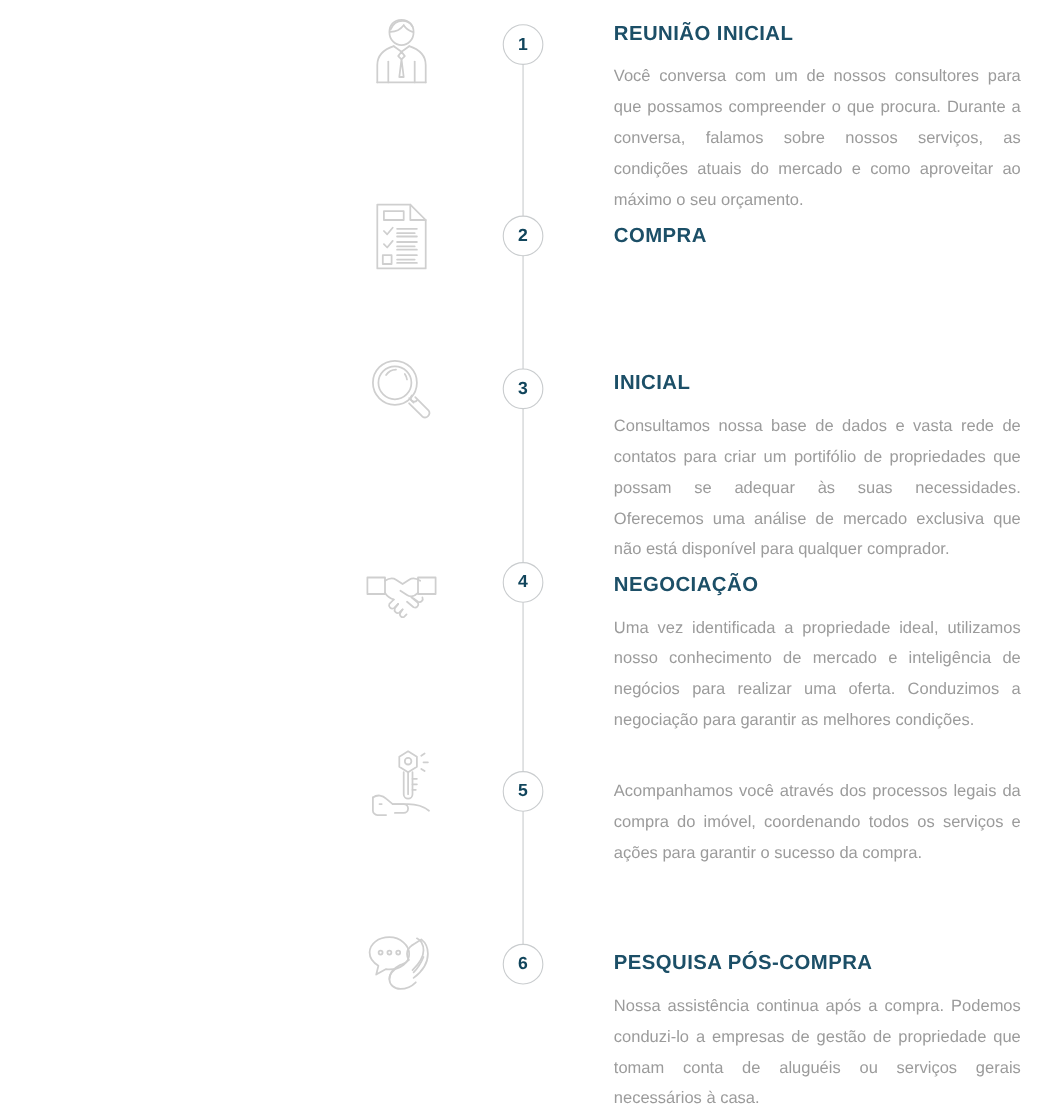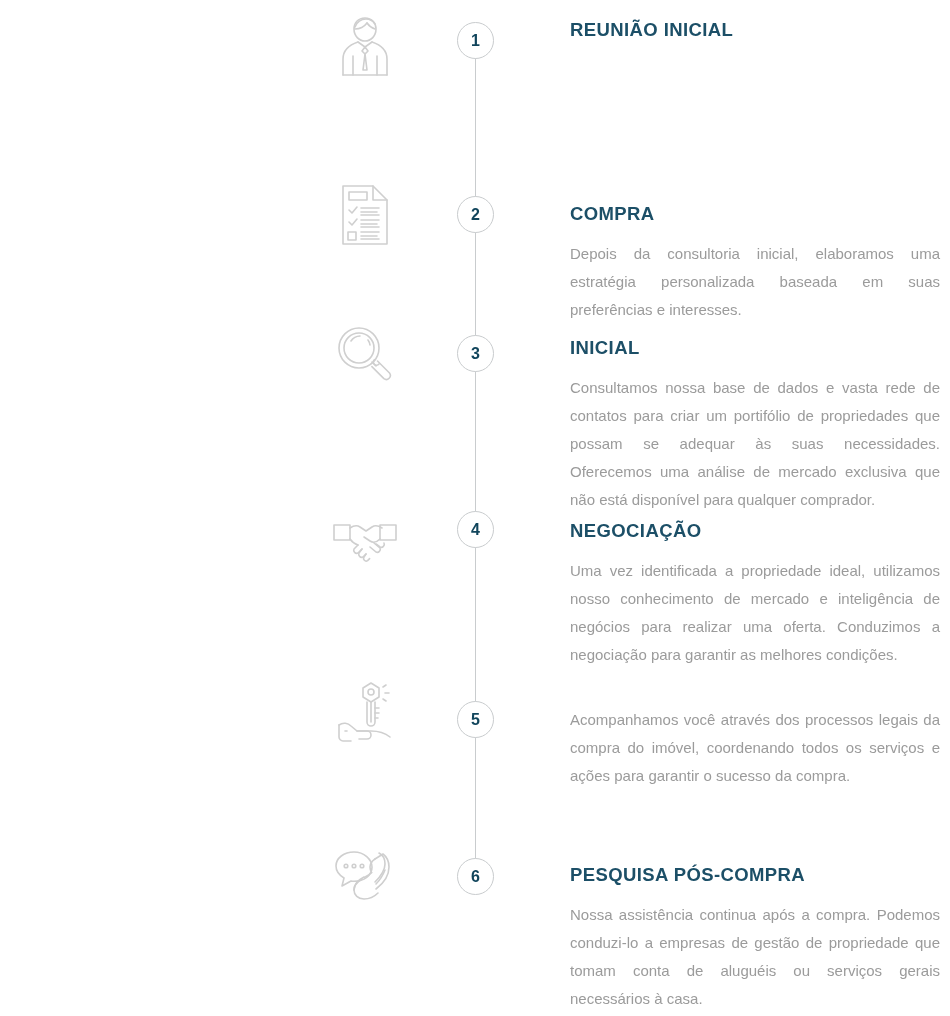--- a/index.html
+++ b/index.html
@@ -68,21 +68,21 @@
   .marker span {
     font-size: 16px;
     font-weight: 700;
     color: #11455c;
     line-height: 1;
     letter-spacing: 0.2px;
   }
 
   .content {
     position: absolute;
-    left: 570px;
+    left: 558px;
     width: 370px;
   }
 
   .step-title {
     font-size: 18.5px;
     font-weight: 700;
     color: #1c4f67;
     letter-spacing: 0.4px;
     margin: 0 0 16px 0;
     line-height: 1.1;
@@ -123,20 +123,21 @@
         <path d="M17 42v19"></path>
         <path d="M41 42v19"></path>
         <path d="M7 61h44"></path>
       </svg>
     </div>
     <div class="marker" style="top:22px;">
       <span>1</span>
     </div>
     <div class="content" style="top:20px;">
       <h3 class="step-title">REUNIÃO INICIAL</h3>
+      <p class="step-body">Você conversa com um de nossos consultores para que possamos compreender o que procura. Durante a conversa, falamos sobre nossos serviços, as condições atuais do mercado e como aproveitar ao máximo o seu orçamento.</p>
     </div>
   </div>
 
   <div class="step" style="top:0px;">
     <div class="icon-cell" style="top:180px;">
       <svg width="52" height="62" viewBox="0 0 52 62" fill="none" stroke="#cfcfcf" stroke-width="1.6" stroke-linecap="round" stroke-linejoin="round">
         <path d="M4 2h30l14 14v44H4z"></path>
         <path d="M34 2v14h14"></path>
         <rect x="10" y="8" width="18" height="8"></rect>
         <path d="M10 26l3 3 5-6"></path>
@@ -145,21 +146,20 @@
         <path d="M22 36h18M22 40h16M22 43h18"></path>
         <rect x="9" y="48" width="8" height="8"></rect>
         <path d="M22 48h18M22 52h16M22 55h18"></path>
       </svg>
     </div>
     <div class="marker" style="top:196px;">
       <span>2</span>
     </div>
     <div class="content" style="top:204px;">
       <h3 class="step-title">COMPRA</h3>
-      <p class="step-body">Depois da consultoria inicial, elaboramos uma estratégia personalizada baseada em suas preferências e interesses.</p>
     </div>
   </div>
 
   <div class="step" style="top:0px;">
     <div class="icon-cell" style="top:320px;">
       <svg width="58" height="60" viewBox="0 0 58 60" fill="none" stroke="#cfcfcf" stroke-width="1.6" stroke-linecap="round" stroke-linejoin="round">
         <circle cx="23" cy="23" r="20"></circle>
         <circle cx="23" cy="23" r="15"></circle>
         <path d="M15 16a11 11 0 0 1 9-5"></path>
         <path d="M32 15a11 11 0 0 1 2 5"></path>

